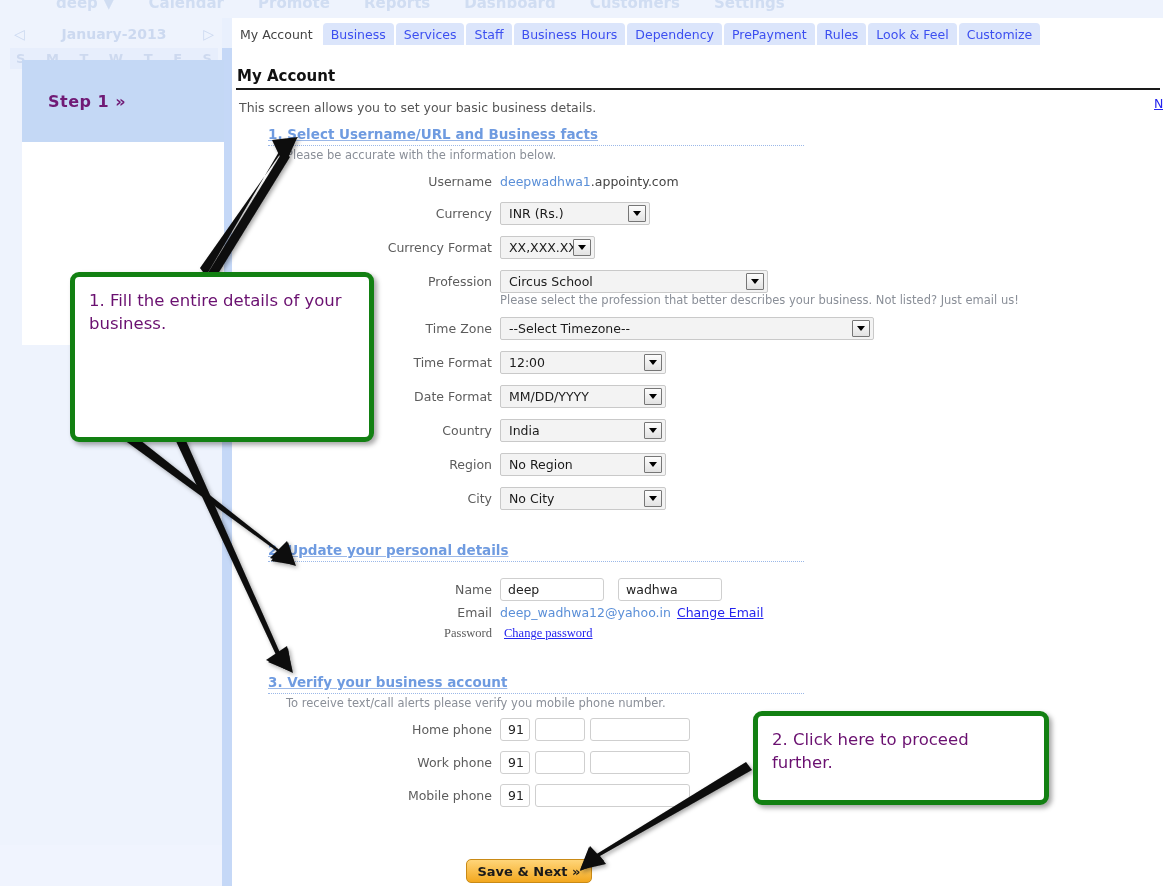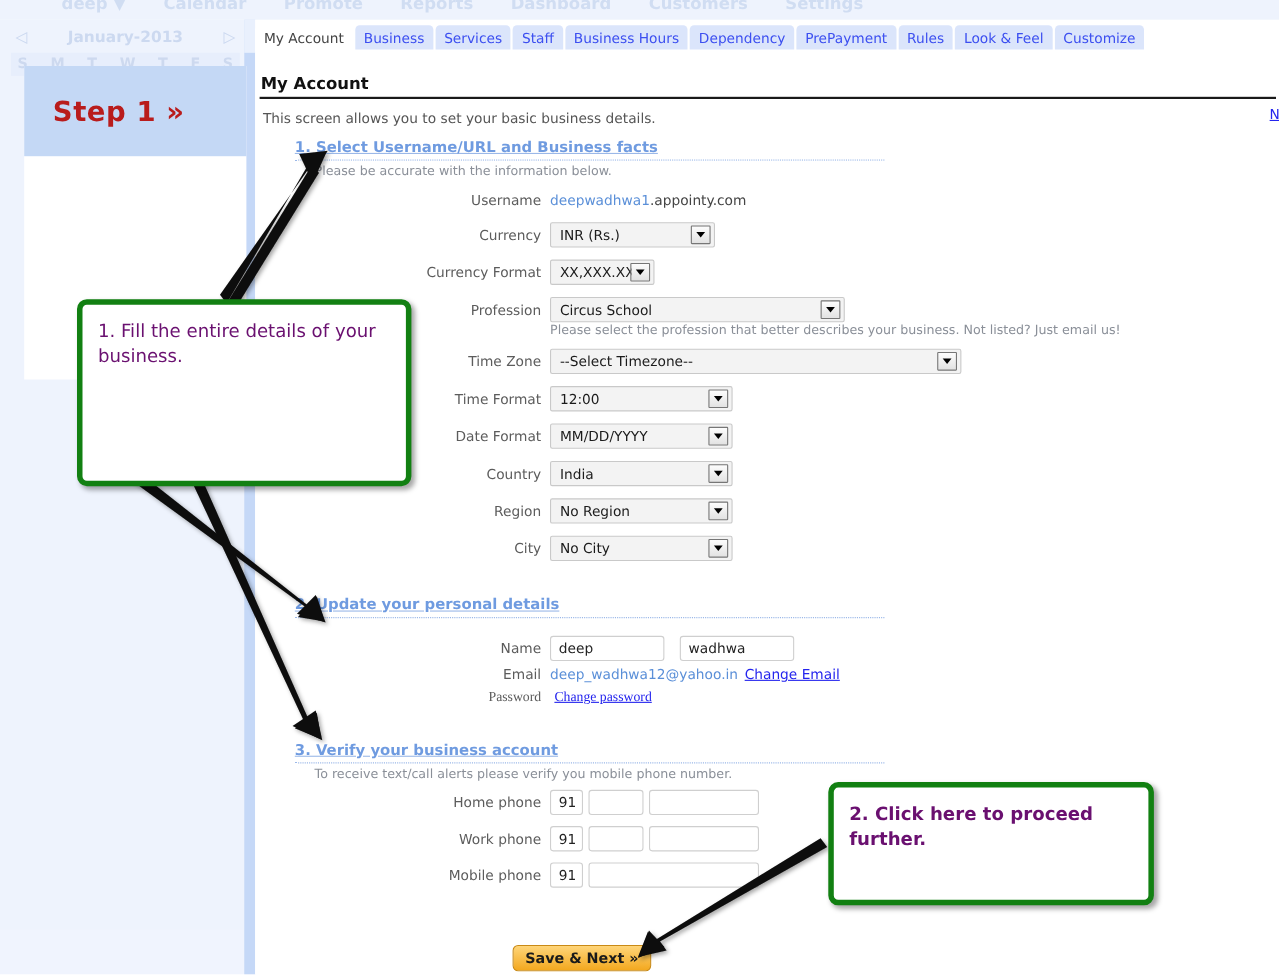--- a/index.html
+++ b/index.html
@@ -64,21 +64,21 @@
   .step-card {
     position: absolute; left: 22px; top: 60px; width: 202px; height: 285px;
     background: #ffffff;
   }
   .step-head {
     height: 82px; background: #c4d8f5;
     display: flex; align-items: center;
     padding-left: 26px; box-sizing: border-box;
   }
   .step-head-txt {
-    font-size: 25px; font-weight: bold; color: #b91c1c;
+    font-size: 16px; font-weight: bold; color: #701a75;
     letter-spacing: .5px;
   }
   .tip-block { padding: 22px 14px 0 16px; }
   .tip-row { display: flex; align-items: flex-start; gap: 6px; }
   .tip-badge {
     position: relative; flex: none;
     width: 34px; height: 19px; border-radius: 50%;
     background: #f0793f;
     color: #ffffff; font-size: 9px; font-weight: bold;
     display: flex; align-items: center; justify-content: center;
@@ -212,21 +212,21 @@
     position: absolute; box-sizing: border-box;
     background: #ffffff;
     border: 5px solid #128012;
     border-radius: 9px;
     box-shadow: 3px 3px 5px rgba(0,0,0,.35);
     padding: 12px 14px;
     font-size: 16.5px; line-height: 23px;
     color: #6a1070;
   }
   #callout1 { left: 70px; top: 272px; width: 304px; height: 170px; }
-  #callout2 { left: 753px; top: 711px; width: 296px; height: 112px; font-weight: bold; }
+  #callout2 { left: 753px; top: 711px; width: 296px; height: 94px; }
 
   svg.arrows {
     position: absolute; left: 0; top: 0;
     width: 1163px; height: 886px;
     pointer-events: none;
   }
 </style>
 </head>
 <body>
 

